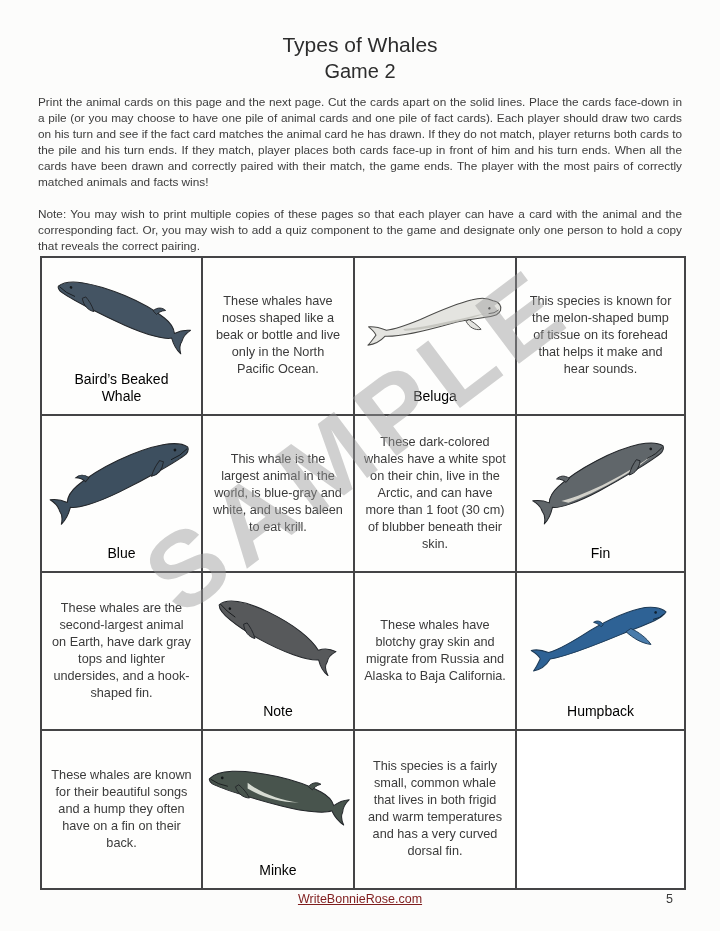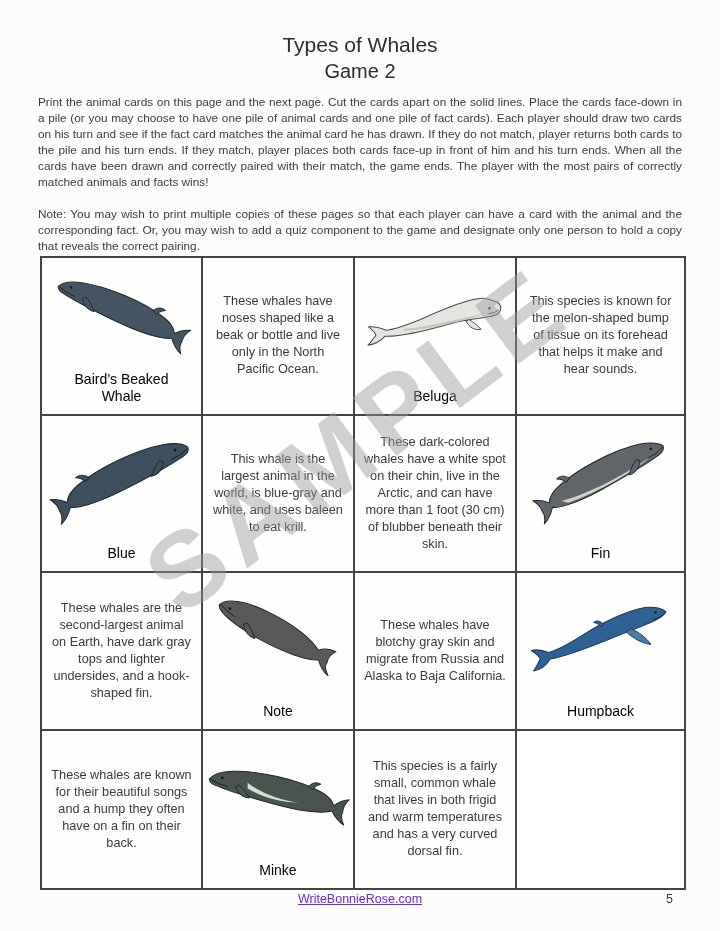--- a/index.html
+++ b/index.html
@@ -57,21 +57,21 @@
     position:absolute; left:357px; top:440px;
     transform:translate(-50%,-50%) rotate(-37deg);
     font-size:106px; font-weight:600; letter-spacing:9px;
     color:#9a9a9a; opacity:0.45; z-index:3; pointer-events:none;
     white-space:nowrap;
   }
 
   .footer{ position:absolute; left:0; top:892px; width:720px; height:24px; }
   .footer a{
     position:absolute; left:50%; transform:translateX(-50%);
-    color:#6d28d9; text-decoration:underline; font-size:12.5px; cursor:pointer;
+    color:#7f1d1d; text-decoration:underline; font-size:12.5px; cursor:pointer;
   }
   .footer .pagenum{
     position:absolute; right:47px; top:0; font-size:12.5px; color:#3a3a3a;
   }
 </style>
 </head>
 <body>
 
 <div class="page-header">
   <div class="page-title">Types of Whales</div>

